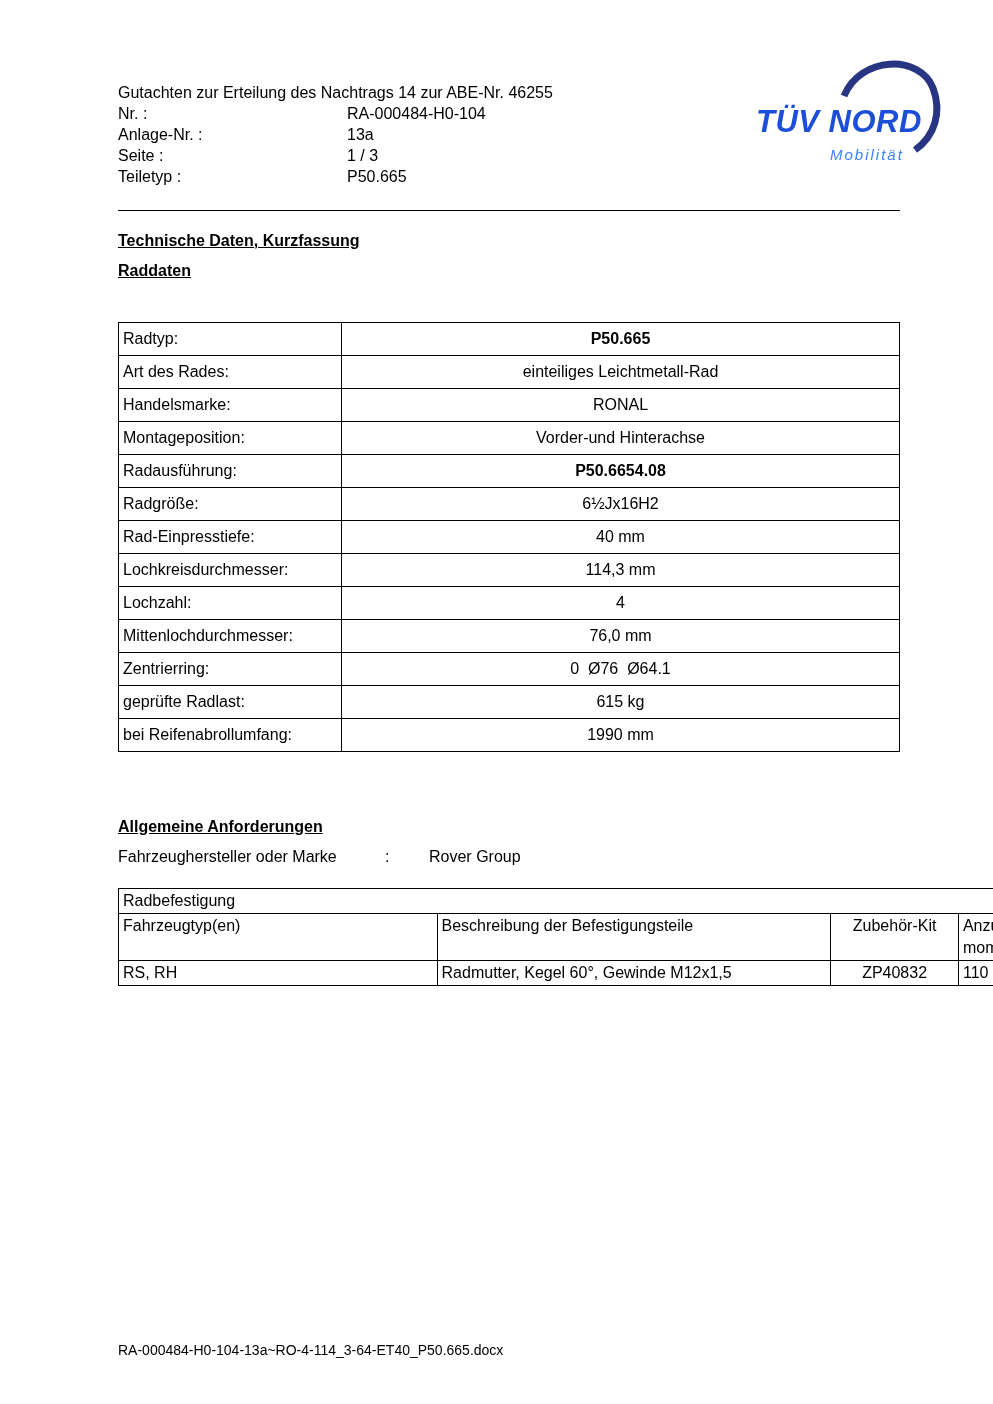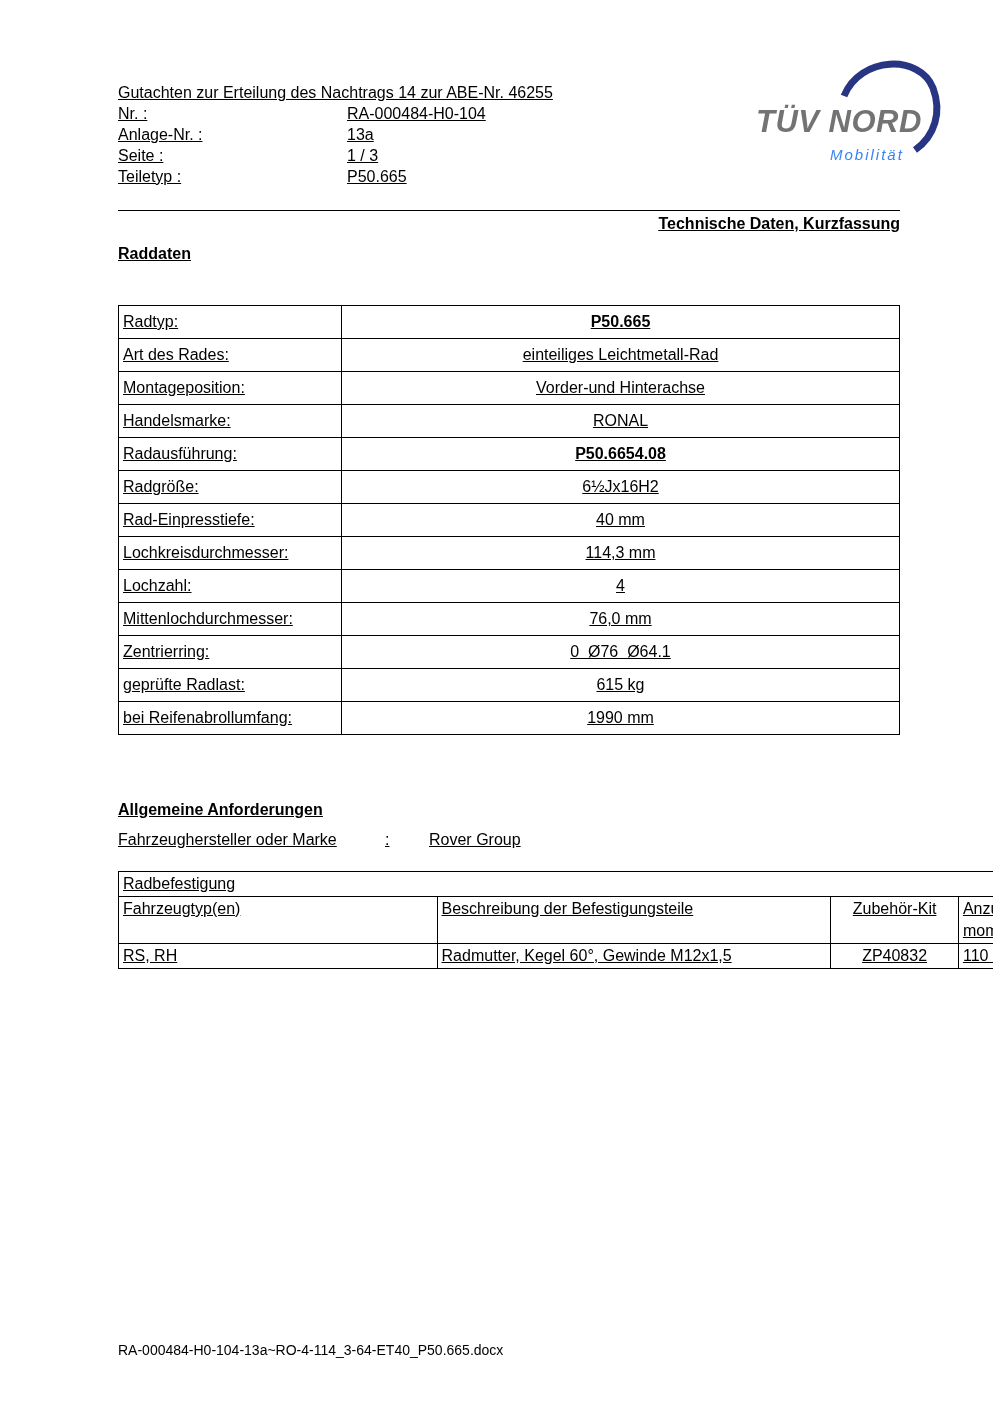--- a/index.html
+++ b/index.html
@@ -5,21 +5,21 @@
   html, body { margin: 0; padding: 0; background: #ffffff; }
   .page {
     position: relative;
     width: 993px;
     height: 1404px;
     background: #ffffff;
     font-family: "Liberation Sans", sans-serif;
     color: #000000;
     overflow: hidden;
   }
-  .content { padding: 82px 93px 0 118px; text-decoration: underline; }
+  .content { padding: 82px 93px 0 118px; }
 
   
   .doc-header { line-height: 21px; font-size: 16px; }
   .doc-title { margin: 0 0 0 0; }
   .hdr-row { display: flex; }
   .hdr-label { width: 229px; flex: 0 0 229px; }
   .hdr-value { flex: 1; }
 
   .rule {
     border: none;
@@ -37,41 +37,41 @@
   }
   .logo-arc { position: absolute; top: 0; left: 0; }
   .logo-text {
     position: absolute;
     top: 52px;
     left: 4px;
     font-size: 31px;
     font-weight: bold;
     font-style: italic;
     letter-spacing: 0.5px;
-    color: #737373;
+    color: #1d4ed8;
     white-space: nowrap;
   }
   .logo-subtitle {
     position: absolute;
     top: 94px;
     left: 78px;
     font-size: 15px;
     font-style: italic;
     letter-spacing: 2px;
     color: #3b82f6;
   }
 
   
   .section-heading {
     font-size: 16px;
     font-weight: bold;
     text-decoration: underline;
     margin: 0;
   }
-  .h-tech { margin-top: 4px; text-align: right; }
+  .h-tech { margin-top: 21px; }
   .h-rad  { margin-top: 12px; }
   .h-allg { margin-top: 66px; }
   .h-verw { margin-top: 48px; }
 
   
   .wheel-table {
     border-collapse: collapse;
     width: 782px;
     margin-top: 42px;
     font-size: 16px;
@@ -173,26 +173,26 @@
       <tbody>
         <tr>
           <td class="label-cell">Radtyp:</td>
           <td class="value-cell bold-value">P50.665</td>
         </tr>
         <tr>
           <td class="label-cell">Art des Rades:</td>
           <td class="value-cell">einteiliges Leichtmetall-Rad</td>
         </tr>
         <tr>
+          <td class="label-cell">Handelsmarke:</td>
+          <td class="value-cell">RONAL</td>
+        </tr>
+        <tr>
           <td class="label-cell">Montageposition:</td>
           <td class="value-cell">Vorder-und Hinterachse</td>
-        </tr>
-        <tr>
-          <td class="label-cell">Handelsmarke:</td>
-          <td class="value-cell">RONAL</td>
         </tr>
         <tr>
           <td class="label-cell">Radausführung:</td>
           <td class="value-cell bold-value">P50.6654.08</td>
         </tr>
         <tr>
           <td class="label-cell">Radgröße:</td>
           <td class="value-cell">6½Jx16H2</td>
         </tr>
         <tr>

